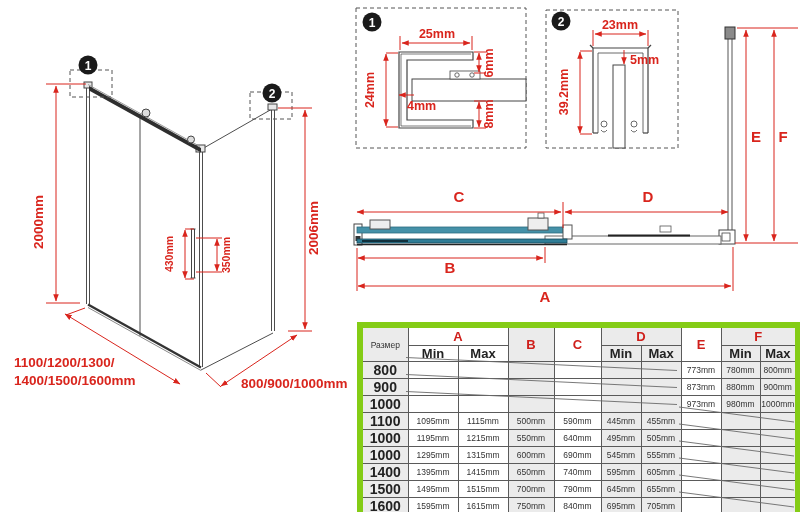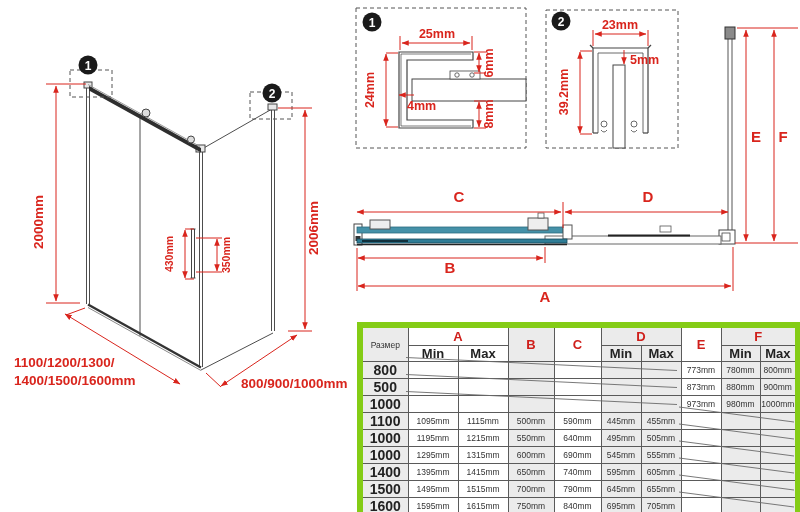--- a/index.html
+++ b/index.html
@@ -68,21 +68,21 @@
           <td class="td-val"></td>
           <td class="td-val shade"></td>
           <td class="td-val"></td>
           <td class="td-val shade"></td>
           <td class="td-val shade"></td>
           <td class="td-val">773mm</td>
           <td class="td-val shade">780mm</td>
           <td class="td-val shade">800mm</td>
         </tr>
         <tr>
-          <td class="td-size shade">500</td>
+          <td class="td-size shade">900</td>
           <td class="td-val"></td>
           <td class="td-val"></td>
           <td class="td-val shade"></td>
           <td class="td-val"></td>
           <td class="td-val shade"></td>
           <td class="td-val shade"></td>
           <td class="td-val">873mm</td>
           <td class="td-val shade">880mm</td>
           <td class="td-val shade">900mm</td>
         </tr>

